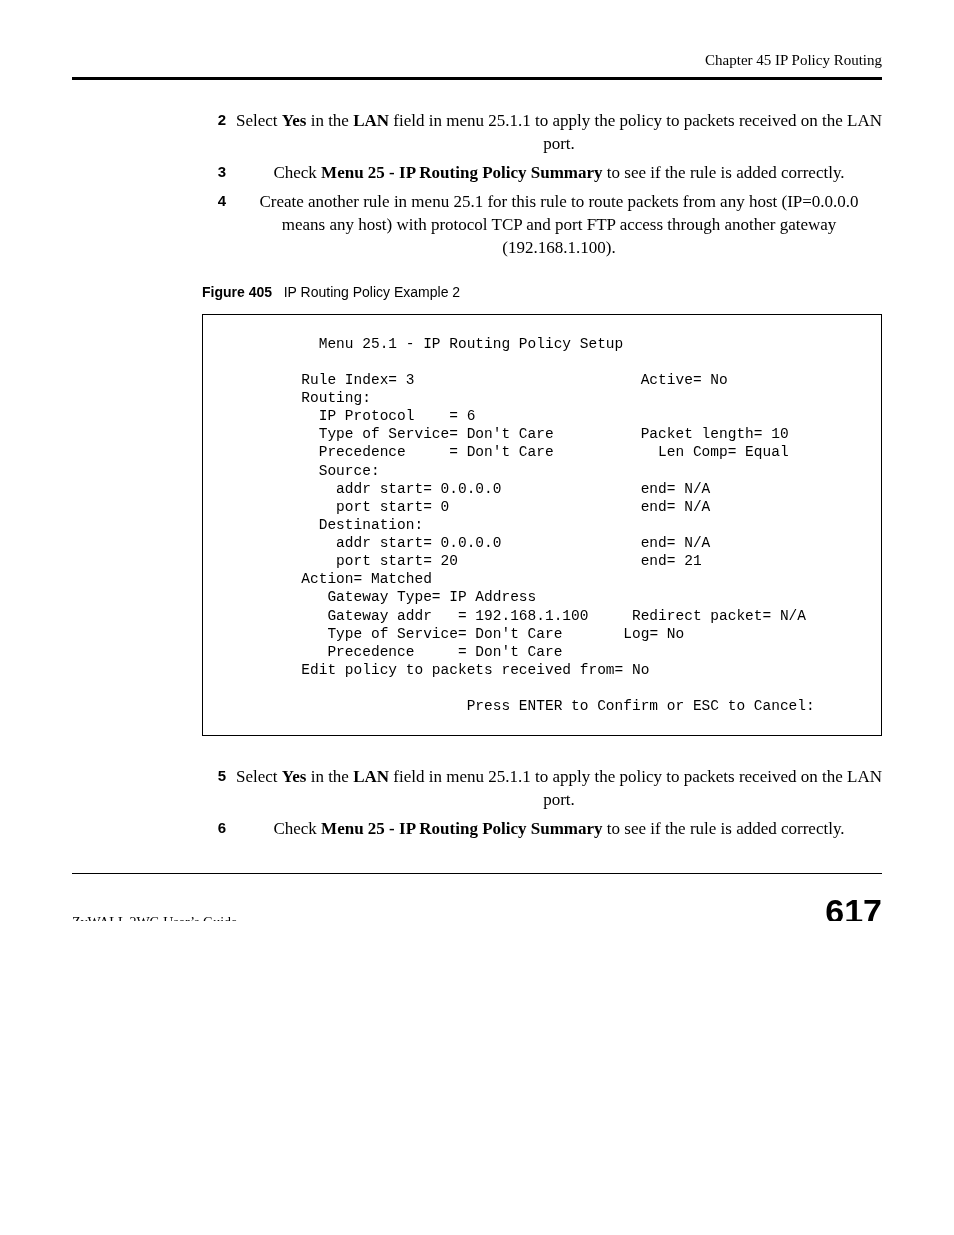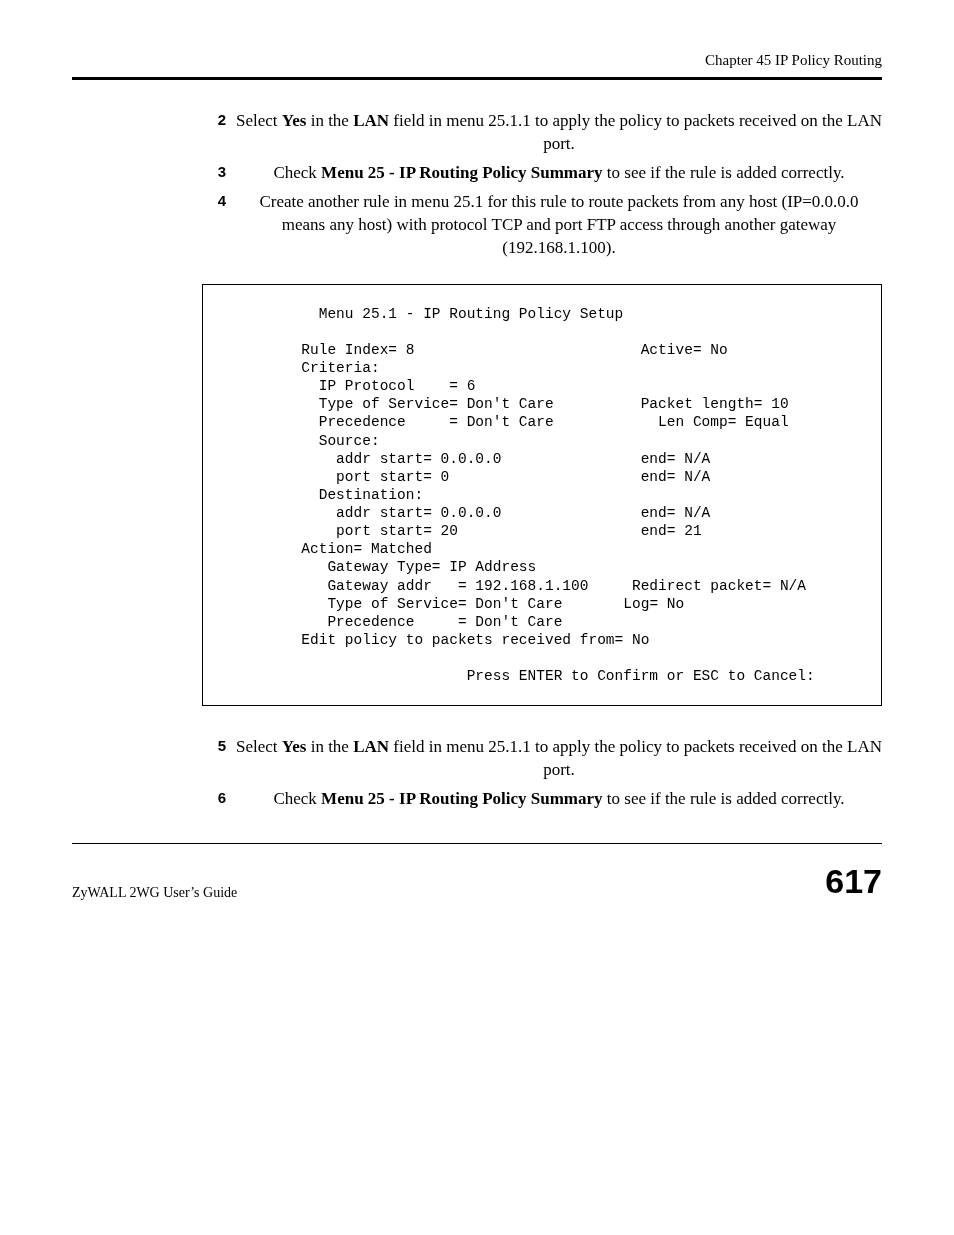--- a/index.html
+++ b/index.html
@@ -111,25 +111,28 @@
       <li>
         <span class="num">3</span>
         <span class="body"><span>Check </span><span class="b">Menu 25 - IP Routing Policy Summary</span><span> to see if the rule is added correctly.</span></span>
       </li>
       <li>
         <span class="num">4</span>
         <span class="body"><span>Create another rule in menu 25.1 for this rule to route packets from any host (IP=0.0.0.0 means any host) with protocol TCP and port FTP access through another gateway (192.168.1.100).</span></span>
       </li>
     </ol>
 
+    <div class="figcap">
+      <span class="label">Figure 405</span><span>&nbsp;&nbsp;&nbsp;</span><span>IP Routing Policy Example 2</span>
+    </div>
 
     <div class="terminal"><span>           Menu 25.1 - IP Routing Policy Setup</span>
 
-<span>         Rule Index= 8                          Active= No</span>
-<span>         Criteria:</span>
+<span>         Rule Index= 3                          Active= No</span>
+<span>         Routing:</span>
 <span>           IP Protocol    = 6</span>
 <span>           Type of Service= Don't Care          Packet length= 10</span>
 <span>           Precedence     = Don't Care            Len Comp= Equal</span>
 <span>           Source:</span>
 <span>             addr start= 0.0.0.0                end= N/A</span>
 <span>             port start= 0                      end= N/A</span>
 <span>           Destination:</span>
 <span>             addr start= 0.0.0.0                end= N/A</span>
 <span>             port start= 20                     end= 21</span>
 <span>         Action= Matched</span>

